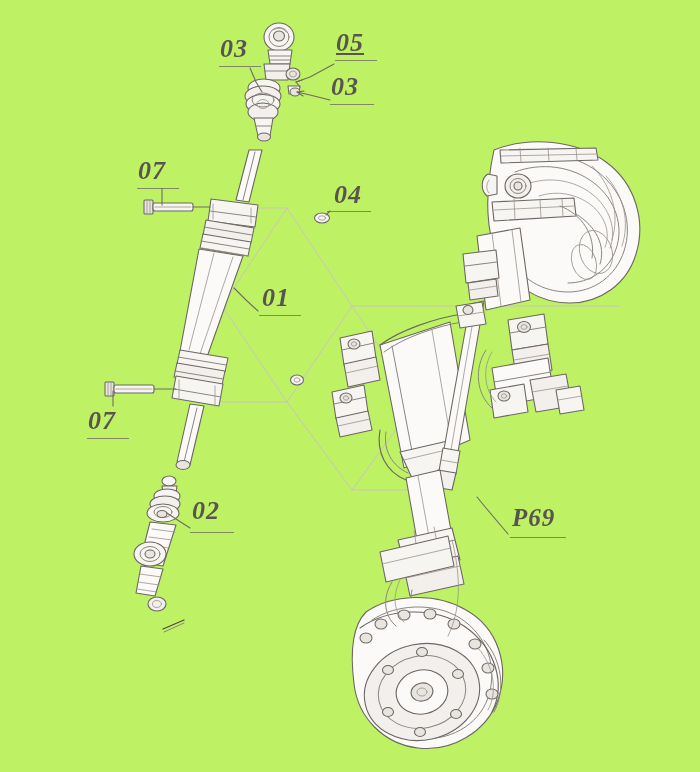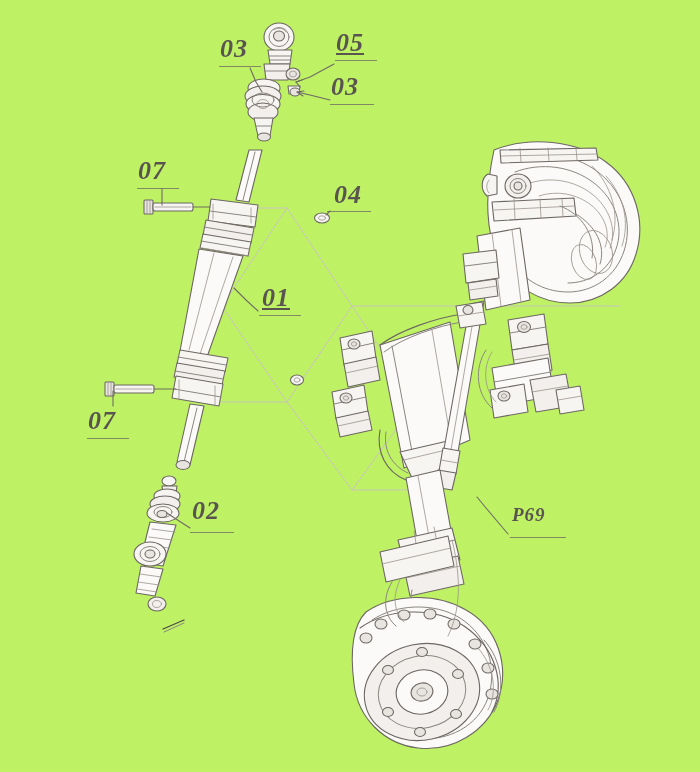--- a/index.html
+++ b/index.html
@@ -29,21 +29,21 @@
     color: #5a5450;
     font-family: "Liberation Serif", serif;
     font-style: italic;
     font-weight: 700;
     font-size: 26px;
     letter-spacing: 1px;
     white-space: nowrap;
     user-select: none;
     line-height: 1;
   }
-  .callout-label.small { font-size: 19px; }
+  .callout-label.small { font-size: 25px; }
   .callout-underline {
     position: absolute;
     height: 1px;
     background: #6b6560;
     opacity: .75;
   }
   
   .ln { fill: none; stroke: #6d6763; stroke-width: 1.15; stroke-linecap: round; stroke-linejoin: round; }
   .ln-soft { fill: none; stroke: #8b8681; stroke-width: 1; stroke-linecap: round; stroke-linejoin: round; }
   .ln-thin { fill: none; stroke: #9a938d; stroke-width: .8; stroke-linecap: round; stroke-linejoin: round; }
@@ -395,21 +395,21 @@
 
   <div class="callout-label" style="left:331px; top:74px;">03</div>
   <div class="callout-underline" style="left:330px; top:104px; width:44px;"></div>
 
   <div class="callout-label" style="left:138px; top:158px;">07</div>
   <div class="callout-underline" style="left:137px; top:188px; width:42px;"></div>
 
   <div class="callout-label" style="left:334px; top:182px;font-style:italic;">04</div>
   <div class="callout-underline" style="left:327px; top:211px; width:44px;"></div>
 
-  <div class="callout-label" style="left:262px; top:285px;text-decoration:underline;">01</div>
+  <div class="callout-label" style="left:262px; top:285px;">01</div>
   <div class="callout-underline" style="left:259px; top:315px; width:42px;"></div>
 
   <div class="callout-label" style="left:88px; top:408px;">07</div>
   <div class="callout-underline" style="left:87px; top:438px; width:42px;"></div>
 
   <div class="callout-label" style="left:192px; top:498px;">02</div>
   <div class="callout-underline" style="left:190px; top:532px; width:44px;"></div>
 
   <div class="callout-label small" style="left:512px; top:505px;">P69</div>
   <div class="callout-underline" style="left:510px; top:537px; width:56px;"></div>

